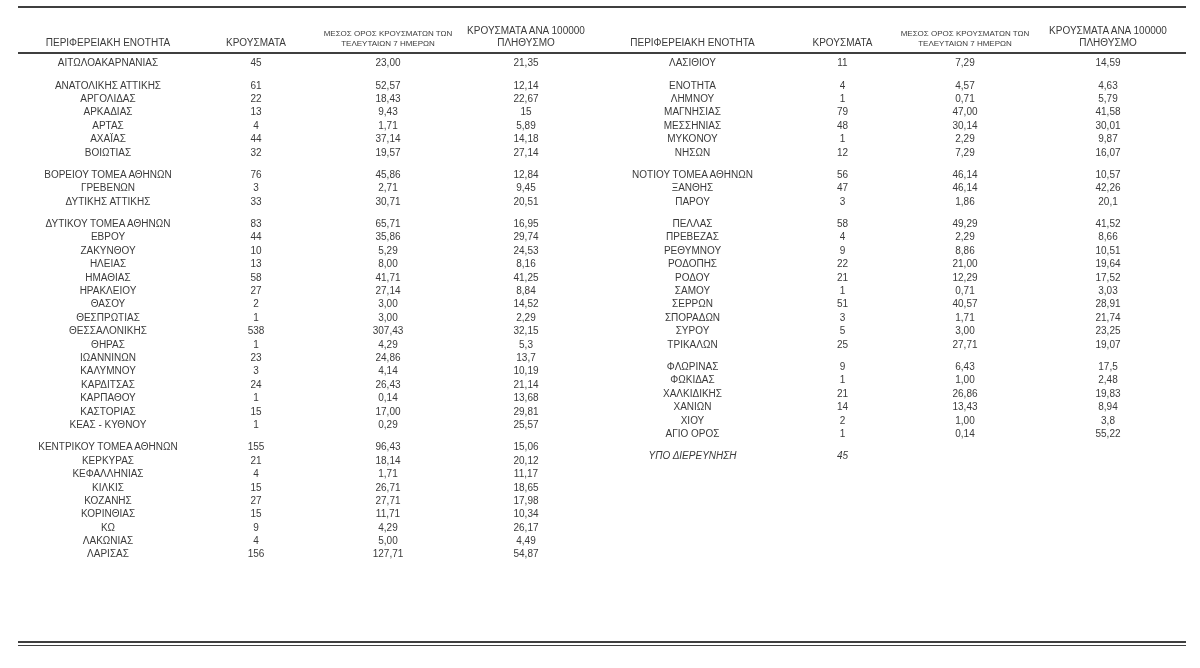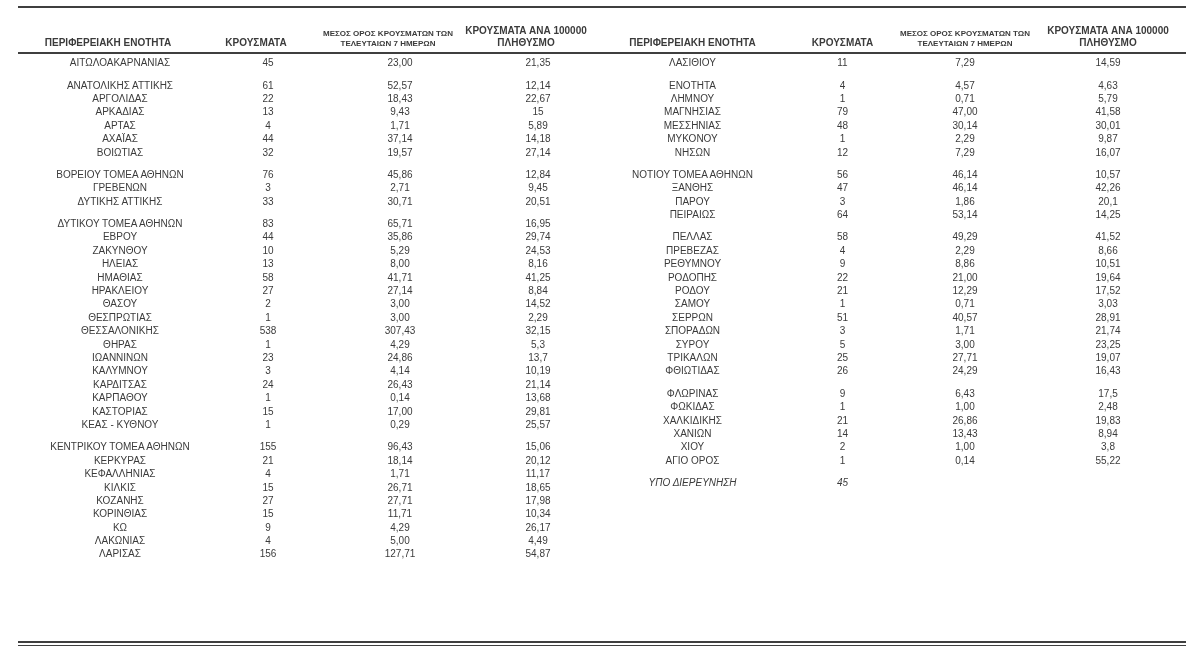--- a/index.html
+++ b/index.html
@@ -9,25 +9,25 @@
     color:#3b3b3b; overflow:hidden;
   }
   .rule { position:absolute; left:18px; right:14px; background:#3f3f3f; }
   .rule-top { top:6px; height:2px; }
   .rule-header { top:52px; height:2px; }
   .rule-bottom { top:641px; height:2px; border-top:2px solid #3f3f3f; border-bottom:1px solid #3f3f3f; background:transparent; }
 
   .thead { position:absolute; top:16px; height:36px; display:grid; align-items:end; }
   .thead-left  { left:18px;  width:572px; grid-template-columns:180px 116px 148px 128px; }
   .thead-right { left:600px; width:586px; grid-template-columns:185px 115px 130px 156px; }
-  .hc { text-align:center; font-size:10px; line-height:12px; padding-bottom:3px;font-weight:bold; }
+  .hc { text-align:center; font-size:10px; line-height:12px; padding-bottom:3px; }
   .hc.small { font-size:8px; line-height:9.5px; padding-bottom:4px; }
 
   .tbody { position:absolute; top:56px; }
-  .tbody-left  { left:30px;  width:572px; }
+  .tbody-left  { left:18px;  width:572px; }
   .tbody-right { left:600px; width:586px; }
   .tbody-left  .trow { grid-template-columns:180px 116px 148px 128px; }
   .tbody-right .trow { grid-template-columns:185px 115px 130px 156px; }
   .trow { display:grid; height:13.4px; align-items:center; }
   .trow > div { text-align:center; font-size:10px; line-height:13px; white-space:nowrap; }
   .trow.gap { margin-top:9px; }
   .trow.it > div { font-style:italic; }
 </style>
 </head>
 <body>
@@ -330,26 +330,20 @@
         <div>47</div>
         <div>46,14</div>
         <div>42,26</div>
       </div>
       <div class="trow">
         <div>ΠΑΡΟΥ</div>
         <div>3</div>
         <div>1,86</div>
         <div>20,1</div>
       </div>
-      <div class="trow">
-        <div>ΠΕΙΡΑΙΩΣ</div>
-        <div>64</div>
-        <div>53,14</div>
-        <div>14,25</div>
-      </div>
       <div class="trow gap">
         <div>ΠΕΛΛΑΣ</div>
         <div>58</div>
         <div>49,29</div>
         <div>41,52</div>
       </div>
       <div class="trow">
         <div>ΠΡΕΒΕΖΑΣ</div>
         <div>4</div>
         <div>2,29</div>
@@ -395,26 +389,20 @@
         <div>ΣΥΡΟΥ</div>
         <div>5</div>
         <div>3,00</div>
         <div>23,25</div>
       </div>
       <div class="trow">
         <div>ΤΡΙΚΑΛΩΝ</div>
         <div>25</div>
         <div>27,71</div>
         <div>19,07</div>
-      </div>
-      <div class="trow">
-        <div>ΦΘΙΩΤΙΔΑΣ</div>
-        <div>26</div>
-        <div>24,29</div>
-        <div>16,43</div>
       </div>
       <div class="trow gap">
         <div>ΦΛΩΡΙΝΑΣ</div>
         <div>9</div>
         <div>6,43</div>
         <div>17,5</div>
       </div>
       <div class="trow">
         <div>ΦΩΚΙΔΑΣ</div>
         <div>1</div>

